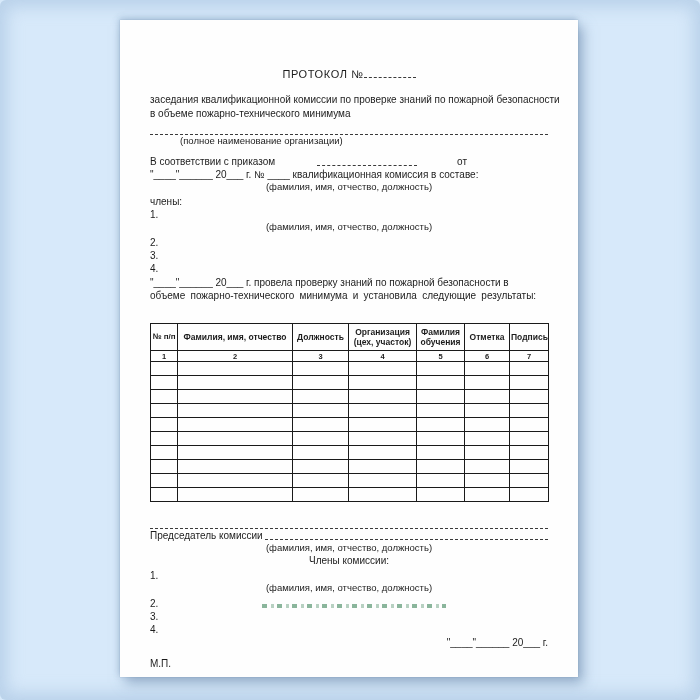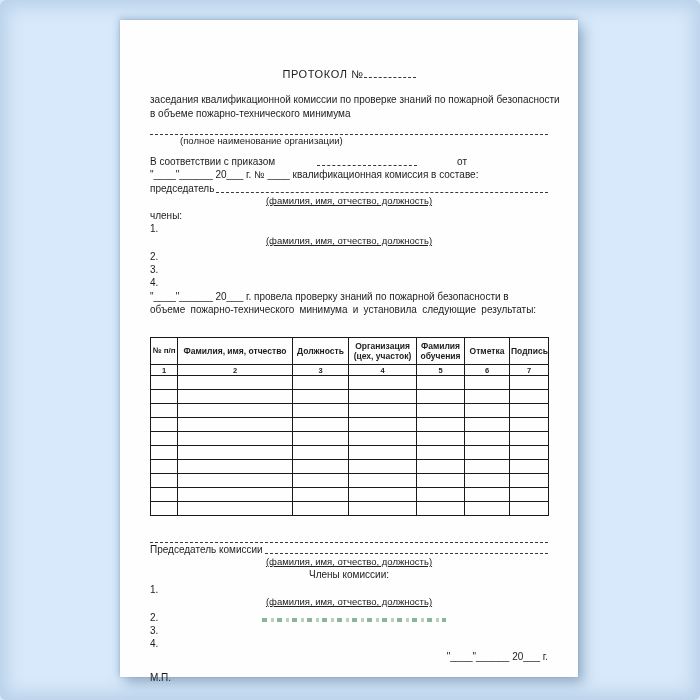--- a/index.html
+++ b/index.html
@@ -21,21 +21,21 @@
     box-shadow:-1px -2px 6px rgba(120,150,185,.45),
                 5px 6px 12px rgba(105,135,170,.6),
                 0 0 1px rgba(110,130,160,.5);
   }
   .title{text-align:center;font-size:11px;letter-spacing:.6px;margin:12px;}
   .title .blank{display:inline-block;width:52px;border-bottom:1px dashed #3a3a3a;height:10px;vertical-align:baseline;}
   .intro{margin-top:9px;}
   .intro div{white-space:nowrap;line-height:13.5px;}
   .org-line{margin-top:2px;height:12px;border-bottom:1px dashed #3a3a3a;}
   .caption{font-size:9.5px;line-height:12px;color:#222;}
-  .caption.center{text-align:center;text-decoration:underline;}
+  .caption.center{text-align:center;}
   .caption.org{width:fit-content;margin-left:30px;}
   .fline{display:flex;align-items:flex-end;}
   .fline .fill{flex:1 1 auto;border-bottom:1px dashed #3a3a3a;height:0;margin:0 0 2px 2px;}
   .fline .fill.fixed{flex:0 0 100px;}
   .fline .suffix{margin-left:0;}
   .mt8{margin-top:8px;gap:40px;} .mt1{margin-top:1px;} .mt2{margin-top:2px;} .mt3{margin-top:3px;}
   .numline{display:flex;align-items:flex-end;position:relative;}
   .numline .num{flex:0 0 auto;}
   .nowrap{white-space:nowrap;}
   .spread{word-spacing:2.5px;}
@@ -78,24 +78,20 @@
   <div class="caption org">(полное наименование организации)</div>
 
   <div class="fline mt8">
     <span>В соответствии с приказом</span>
     <span class="fill fixed"></span>
     <span class="suffix">от</span>
   </div>
 
   <div class="nowrap">"____"______ 20___ г. № ____ квалификационная комиссия в составе:</div>
 
-  <div class="fline mt1">
-    <span>председатель</span>
-    <span class="fill"></span>
-  </div>
   <div class="caption center">(фамилия, имя, отчество, должность)</div>
 
   <div class="mt2">члены:</div>
 
   <div class="numline">
     <span class="num">1.</span>
     <span class="fill"></span>
   </div>
   <div class="caption center">(фамилия, имя, отчество, должность)</div>
 

